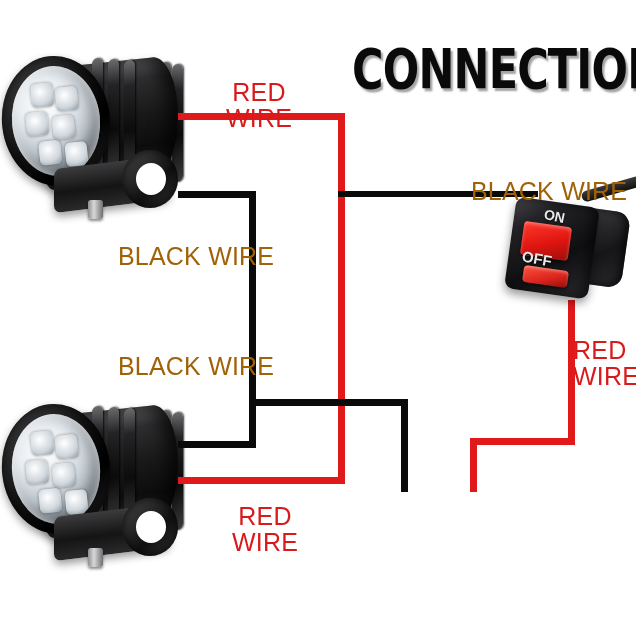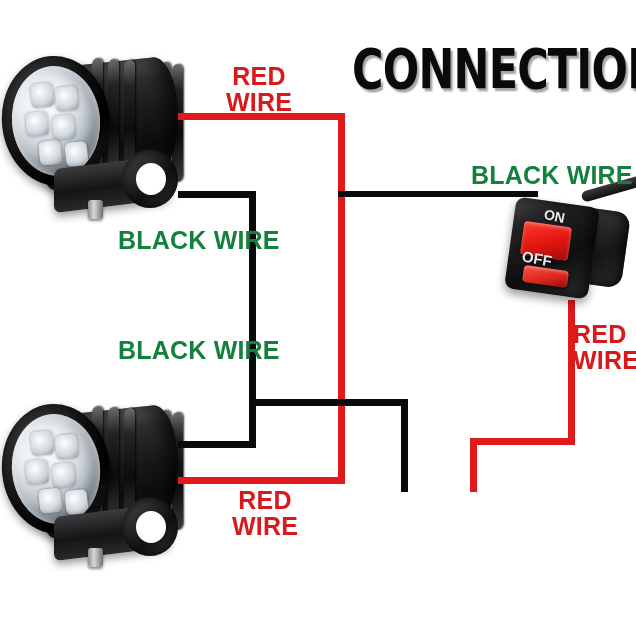--- a/index.html
+++ b/index.html
@@ -5,23 +5,23 @@
   html,body{margin:0;padding:0;background:#ffffff;}
   body{width:636px;height:636px;overflow:hidden;font-family:"Liberation Sans",sans-serif;}
   #stage{position:relative;width:636px;height:636px;background:#ffffff;}
 
   
   .wire{position:absolute;}
   .wire.red{background:#e0191b;}
   .wire.black{background:#0a0a0a;}
 
   
-  .lab{position:absolute;font-weight:bold;line-height:1.02;letter-spacing:.2px;white-space:pre-line;}
+  .lab{position:absolute;font-weight:normal;line-height:1.02;letter-spacing:.2px;white-space:pre-line;margin-top:16px;}
   .lab.red{color:#d81a1c;}
-  .lab.blk{color:#15803d;text-align:center;}
+  .lab.blk{color:#a16207;text-align:center;}
 
   #title{
     position:absolute;left:352px;top:40px;
     font-family:"DejaVu Sans",sans-serif;
     font-weight:bold;font-size:55px;line-height:58px;
     letter-spacing:-1px;color:#0a0a0a;
     transform:scaleX(.78);transform-origin:left top;
     text-shadow:3px 3px 2px rgba(90,90,90,.55);
   }
 

